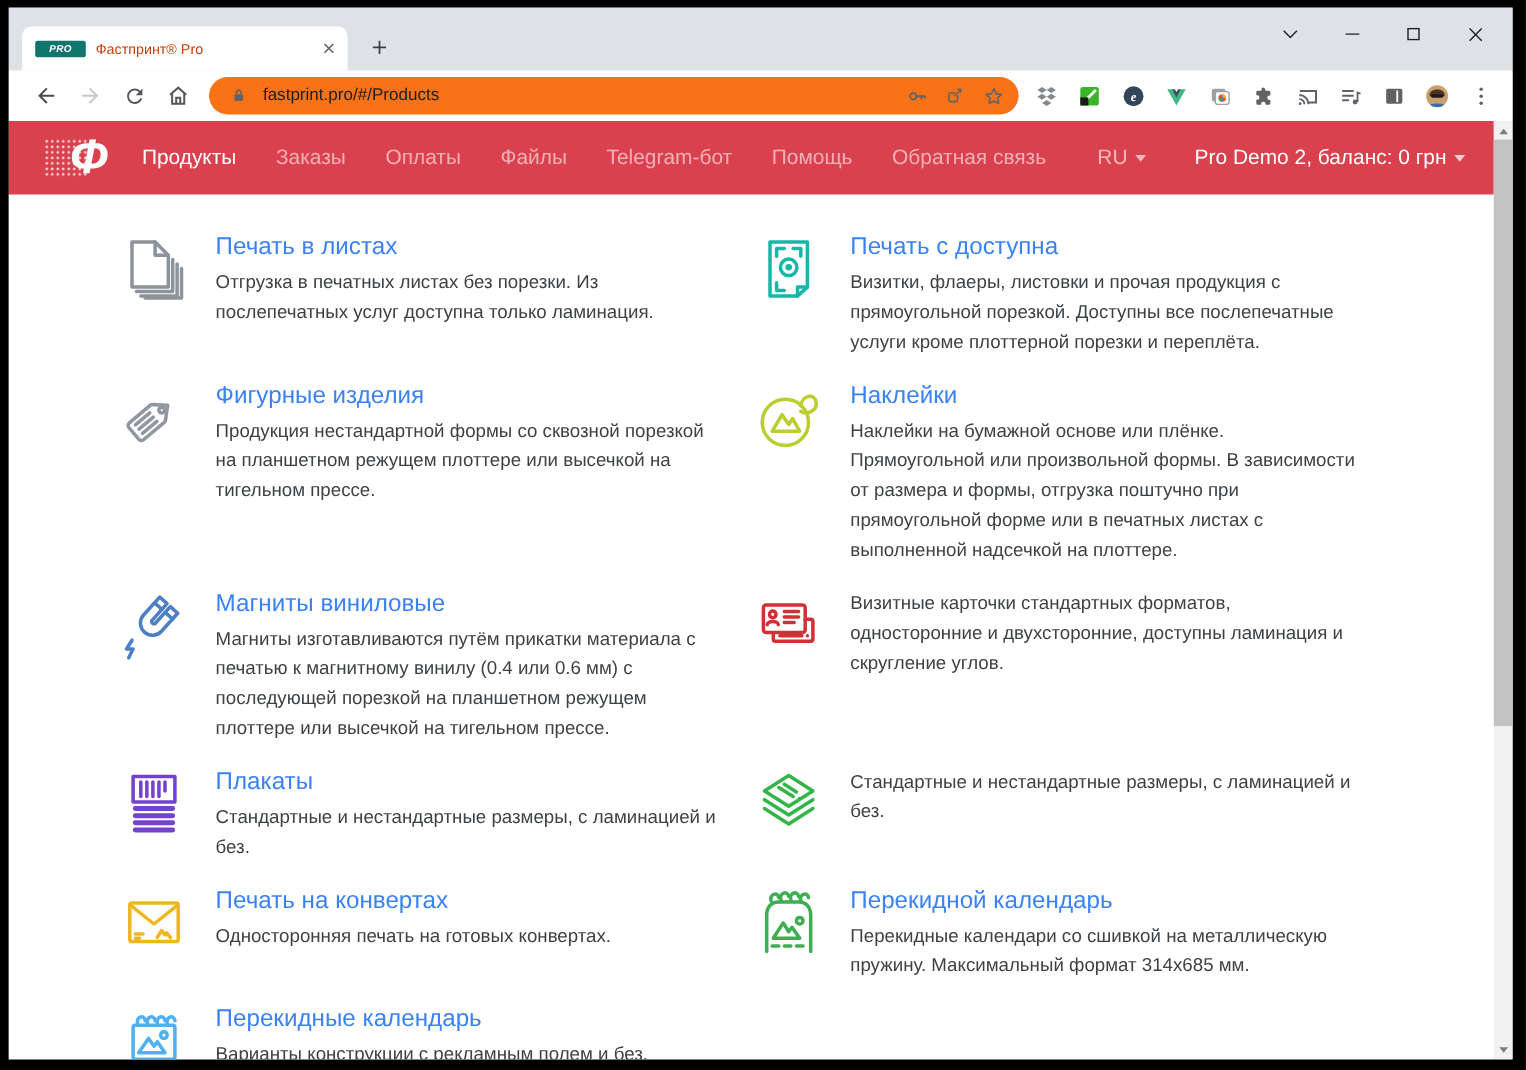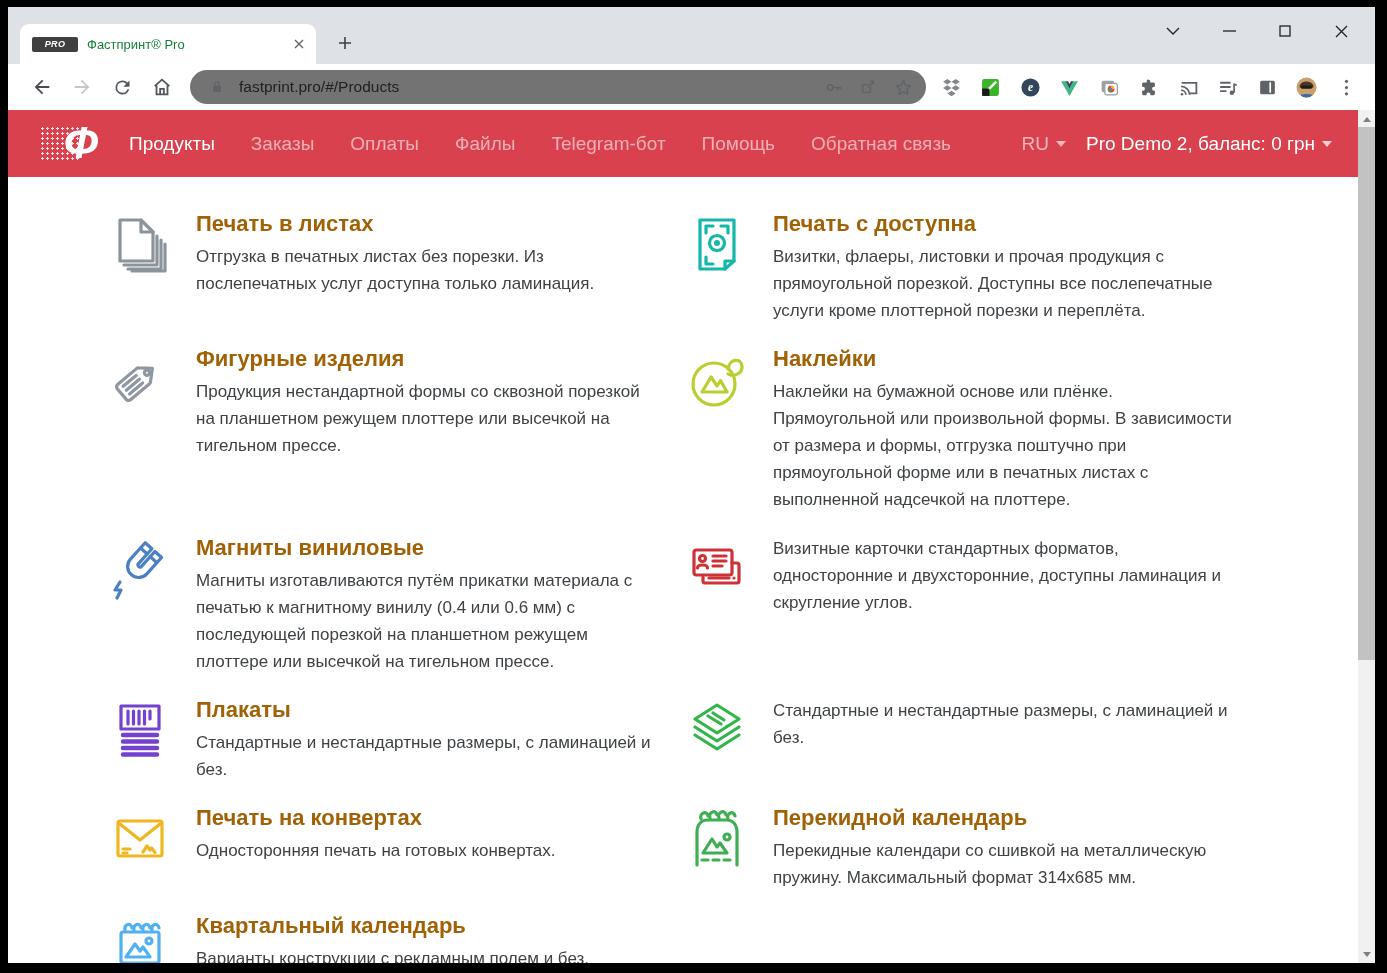--- a/index.html
+++ b/index.html
@@ -2,60 +2,60 @@
 <html><head>
 <meta charset="utf-8">
 <style>
   html,body{margin:0;padding:0;width:1387px;height:973px;overflow:hidden;background:#000;
     font-family:"Liberation Sans", sans-serif;}
   .window{position:absolute;left:8px;top:7px;width:1367px;height:956px;background:#fff;display:flex;flex-direction:column;}
   
   .tabstrip{height:57px;background:#dee1e6;position:relative;flex:none;}
   .tab{position:absolute;left:12px;bottom:0;width:296px;height:40px;background:#fff;border-radius:9px 9px 0 0;
     display:flex;align-items:center;padding:0 8px 0 12px;box-sizing:border-box;gap:9px;}
-  .favicon{width:46px;height:15px;background:#404040;border-radius:2px;color:#fff;font-weight:bold;font-style:italic;
+  .favicon{width:46px;height:15px;background:#0f766e;border-radius:2px;color:#fff;font-weight:bold;font-style:italic;
     font-size:9px;display:flex;align-items:center;justify-content:center;flex:none;letter-spacing:.3px;}
-  .tab-title{font-size:13px;color:#15803d;flex:1;white-space:nowrap;overflow:hidden;}
+  .tab-title{font-size:13px;color:#c2410c;flex:1;white-space:nowrap;overflow:hidden;}
   .tab-close{width:18px;height:18px;display:flex;align-items:center;justify-content:center;border-radius:50%;color:#5f6368;}
   .newtab{position:absolute;left:322px;bottom:6px;width:30px;height:30px;border-radius:50%;display:flex;align-items:center;justify-content:center;color:#3c4043;}
   .wincontrols{position:absolute;right:6px;top:8px;display:flex;}
   .winbtn{width:56px;height:32px;display:flex;align-items:center;justify-content:center;color:#202124;}
   
   .toolbar{height:46px;background:#fff;display:flex;align-items:center;padding:0 10px 0 14px;flex:none;}
   .tbtn{width:40px;height:40px;border-radius:50%;display:flex;align-items:center;justify-content:center;flex:none;}
-  .omnibox{width:736px;height:34px;border-radius:17px;background:#737373;display:flex;align-items:center;
+  .omnibox{width:736px;height:34px;border-radius:17px;background:#f97316;display:flex;align-items:center;
     padding:0 10px 0 14px;box-sizing:border-box;margin:0 6px 0 8px;gap:9px;flex:none;}
   .url{font-size:15.5px;color:#202124;flex:1;}
   .obtn{width:26px;height:26px;display:flex;align-items:center;justify-content:center;flex:none;}
   .extrow{display:flex;align-items:center;flex:1;justify-content:space-between;padding:0 2px;}
   .ext{width:34px;height:34px;display:flex;align-items:center;justify-content:center;}
   
   .viewport{flex:1;position:relative;display:flex;flex-direction:column;padding-right:17px;min-height:0;}
   .navbar{height:67px;background:#d9414e;display:flex;align-items:center;padding:0 26px 0 32px;flex:none;color:#fff;}
   .logo{width:58px;height:44px;position:relative;flex:none;margin-right:31px;}
   .logo-dots{position:absolute;left:0;top:4px;width:40px;height:36px;
     background-image:radial-gradient(circle,#fff 1.1px,rgba(255,255,255,0) 1.4px);background-size:5px 5px;opacity:.85;}
   .logo-f{position:absolute;right:0;top:-4px;font-size:44px;font-weight:bold;font-style:italic;color:#fff;}
   .nav-menu{display:flex;gap:36px;}
   .nav-item{font-size:19px;color:rgba(255,255,255,.58);cursor:pointer;white-space:nowrap;}
   .nav-item.active{color:#fff;}
-  .nav-right{margin-left:auto;display:flex;align-items:center;gap:20px;}
+  .nav-right{margin-left:auto;display:flex;align-items:center;gap:44px;}
   .lang{font-size:19px;color:rgba(255,255,255,.62);display:flex;align-items:center;}
   .account{font-size:19px;color:#fff;display:flex;align-items:center;white-space:nowrap;}
   .caret{width:0;height:0;border:5px solid transparent;border-top-width:6px;margin-left:7px;margin-top:6px;}
   .lang .caret{border-top-color:rgba(255,255,255,.62);}
   .account .caret{border-top-color:rgba(255,255,255,.75);}
   
   .content{flex:1;background:#fff;overflow:hidden;min-height:0;}
   .products{display:grid;grid-template-columns:1fr 1fr;column-gap:24px;row-gap:22px;padding:34px 120px 0 100px;}
   .product{display:flex;gap:24px;cursor:pointer;}
   .picon{width:64px;height:64px;flex:none;margin-top:2px;}
   .picon svg{width:64px;height:64px;display:block;}
   .ptext{min-width:0;max-width:478px;}
-  .ptitle{font-size:22px;font-weight:700;color:#a16207;margin-bottom:6px;}
+  .ptitle{font-size:22px;font-weight:400;color:#3b82f6;margin-bottom:6px;}
   .pdesc{font-size:17px;line-height:27px;color:#3e4245;}
   
   .scrollbar{position:absolute;top:0;right:0;bottom:0;width:17px;background:#f1f1f1;}
   .sb-arrow{position:absolute;left:0;width:17px;height:17px;display:flex;align-items:center;justify-content:center;}
   .sb-up{top:0;} .sb-down{bottom:0;}
   .tri-up{width:0;height:0;border:4px solid transparent;border-bottom:5px solid #7f7f7f;margin-bottom:3px;}
   .tri-down{width:0;height:0;border:4px solid transparent;border-top:5px solid #7f7f7f;margin-top:3px;}
   .sb-thumb{position:absolute;left:0;top:17px;width:17px;height:533px;background:#c2c2c2;}
 </style>
 </head>
@@ -413,21 +413,21 @@
             <div class="picon" style="color:#4fb0f2">
               <svg viewBox="0 0 64 64" fill="none" stroke="currentColor" stroke-width="3.2" stroke-linecap="round" stroke-linejoin="round">
                 <rect x="13" y="17" width="38" height="31" rx="2"></rect>
                 <path d="M17 15c-1-6 6-8 7-2M26 15c-1-6 6-8 7-2M35 15c-1-6 6-8 7-2M44 15c-1-6 6-8 7-2"></path>
                 <path d="M19 50c-1 6 6 8 7 2M30 50c-1 6 6 8 7 2M41 50c-1 6 6 8 7 2"></path>
                 <circle cx="41" cy="26" r="3"></circle>
                 <path d="M18 42l9-13 5 7 3-4 7 10z"></path>
               </svg>
             </div>
             <div class="ptext">
-              <div class="ptitle">Квартальный календарь</div>
+              <div class="ptitle">Перекидные календарь</div>
               <div class="pdesc">Варианты конструкции с рекламным полем и без,</div>
             </div>
           </div>
         </div>
     </div>
 
     <div class="scrollbar">
       <div class="sb-arrow sb-up">
           <div class="tri-up"></div>
         </div>

